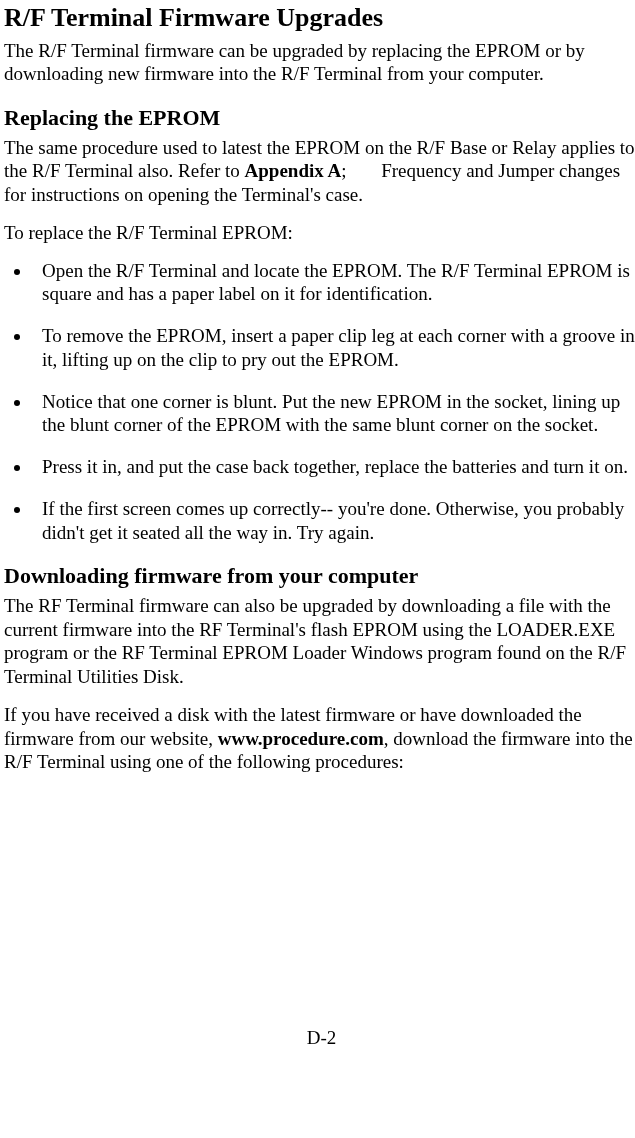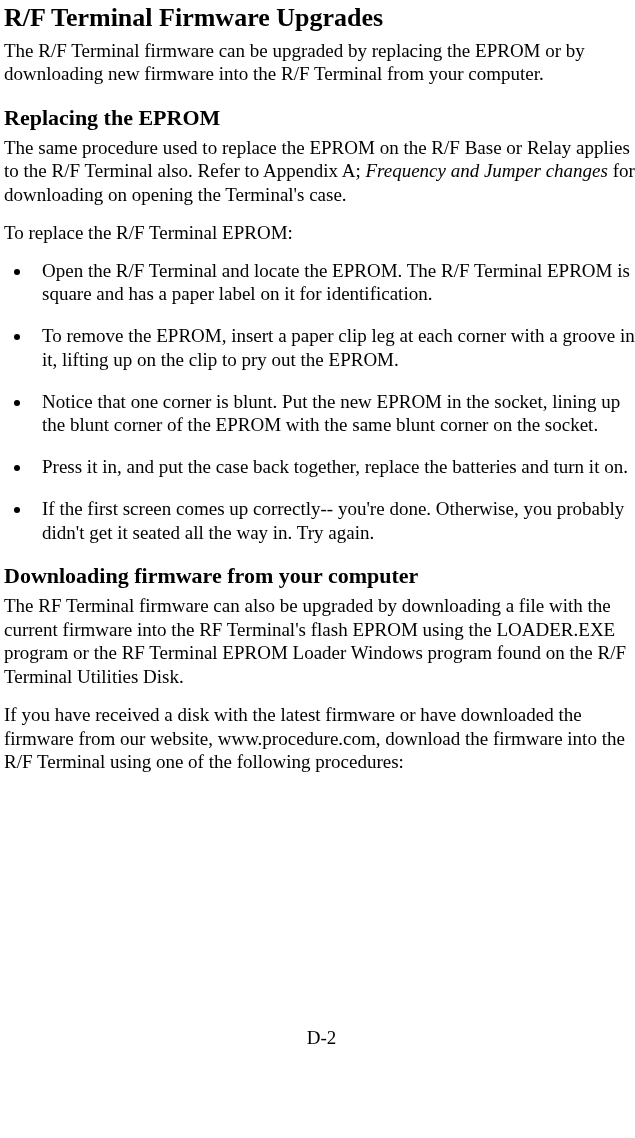--- a/index.html
+++ b/index.html
@@ -32,38 +32,38 @@
     li {
       margin: 0 0 18px 0;
       padding-left: 10px;
     }
     .page-num {
       text-align: center;
       margin-top: 252px;
       font-size: 19px;
     }
     .bold {
-      font-weight: normal;
+      font-weight: bold;
       text-align: right;
     }
     .italic {
-      font-style: italic;
+      margin-left: 30px;
     }
   </style>
 </head>
 <body>
 
 <h1>R/F Terminal Firmware Upgrades</h1>
 
 <p>The R/F Terminal firmware can be upgraded by replacing the EPROM or by downloading new firmware into the R/F Terminal from your computer.</p>
 
 <h2>Replacing the EPROM</h2>
 
 <p>
-  <span>The same procedure used to replace the EPROM on the R/F Base or Relay applies to the R/F Terminal also. Refer to </span><span class="bold">Appendix A</span><span>; </span><span class="italic">Frequency and Jumper changes</span><span> for downloading on opening the Terminal's case.</span>
+  <span>The same procedure used to latest the EPROM on the R/F Base or Relay applies to the R/F Terminal also. Refer to </span><span class="bold">Appendix A</span><span>; </span><span class="italic">Frequency and Jumper changes</span><span> for instructions on opening the Terminal's case.</span>
 </p>
 
 <p>To replace the R/F Terminal EPROM:</p>
 
 <ul>
   <li>Open the R/F Terminal and locate the EPROM. The R/F Terminal EPROM is square and has a paper label on it for identification.</li>
   <li>To remove the EPROM, insert a paper clip leg at each corner with a groove in it, lifting up on the clip to pry out the EPROM.</li>
   <li>Notice that one corner is blunt.  Put the new EPROM in the socket, lining up the blunt corner of the EPROM with the same blunt corner on the socket.</li>
   <li>Press it in, and put the case back together, replace the batteries and turn it on.</li>
   <li>If the first screen comes up correctly-- you're done.  Otherwise, you probably didn't get it seated all the way in. Try again.</li>

